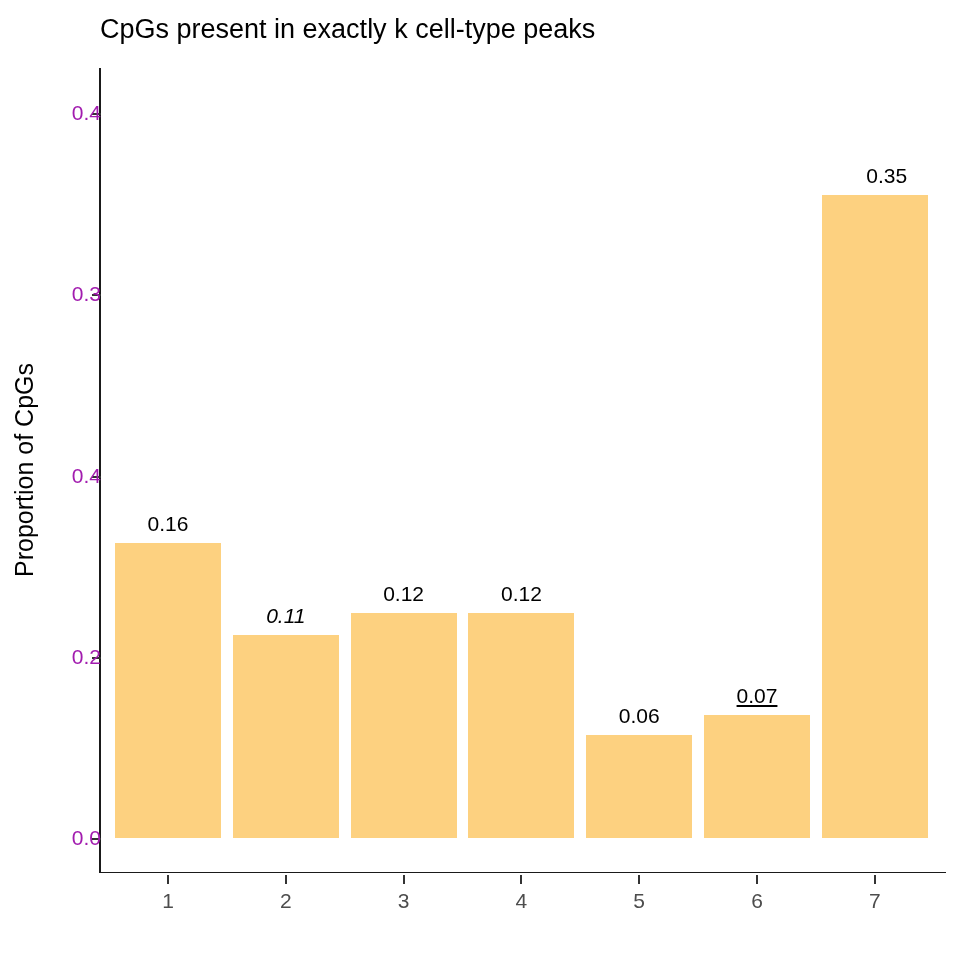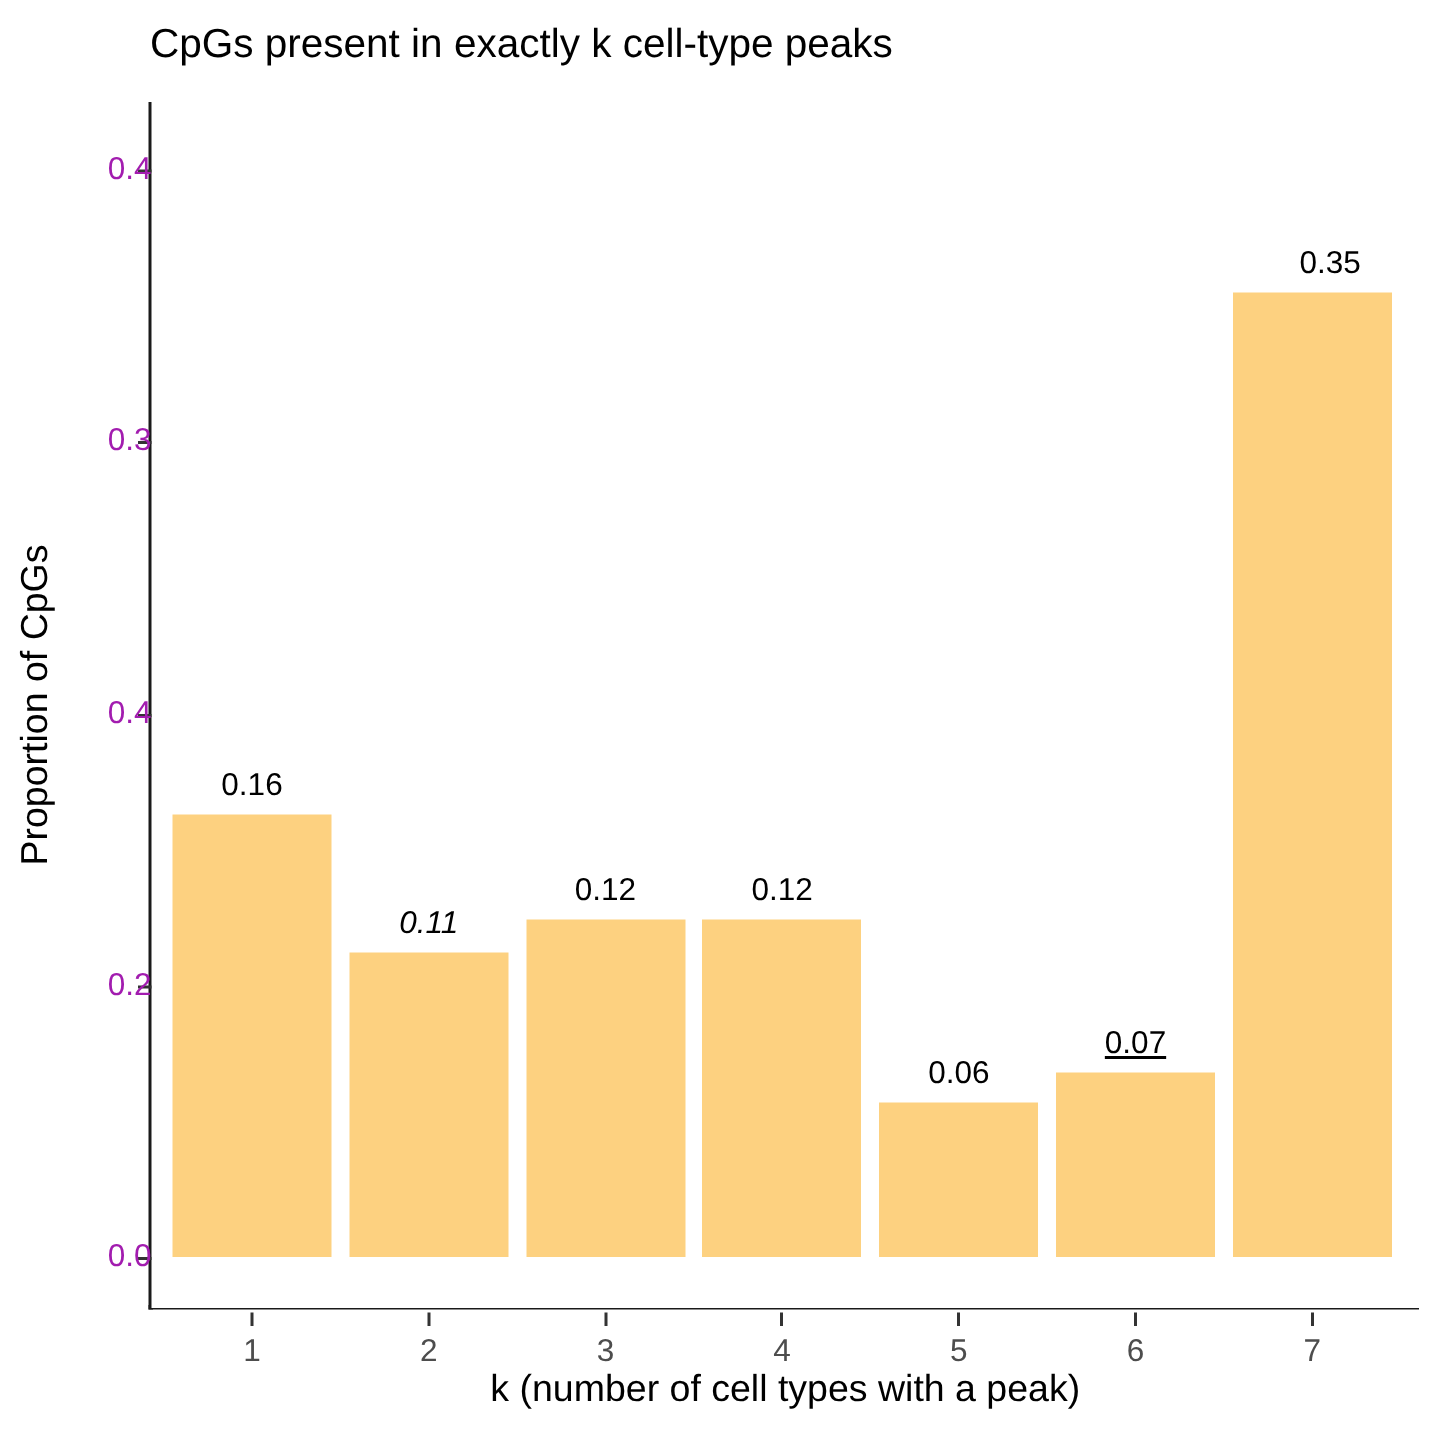--- a/index.html
+++ b/index.html
@@ -223,15 +223,14 @@
         <div class="bar-label" style="left: 656px; top: 615.75px; text-decoration: underline;">0.07</div>
         <div class="bar" style="left: 720.8px; width: 106px; height: 643.438px; top: 126.562px; bottom: auto; background: rgb(253, 209, 128);"></div>
         <div class="bar-label" style="left: 773.8px; top: 95.5625px; margin-left: 12px;">0.35</div>
       </div>
   </div>
 
   <div id="y-axis-title-wrap">
     <div id="y-axis-title-inner">Proportion of CpGs</div>
   </div>
 
-  <div id="x-axis-title">k (number of cell types with a peak)</div>
 
 </div>
 
 </body></html>

